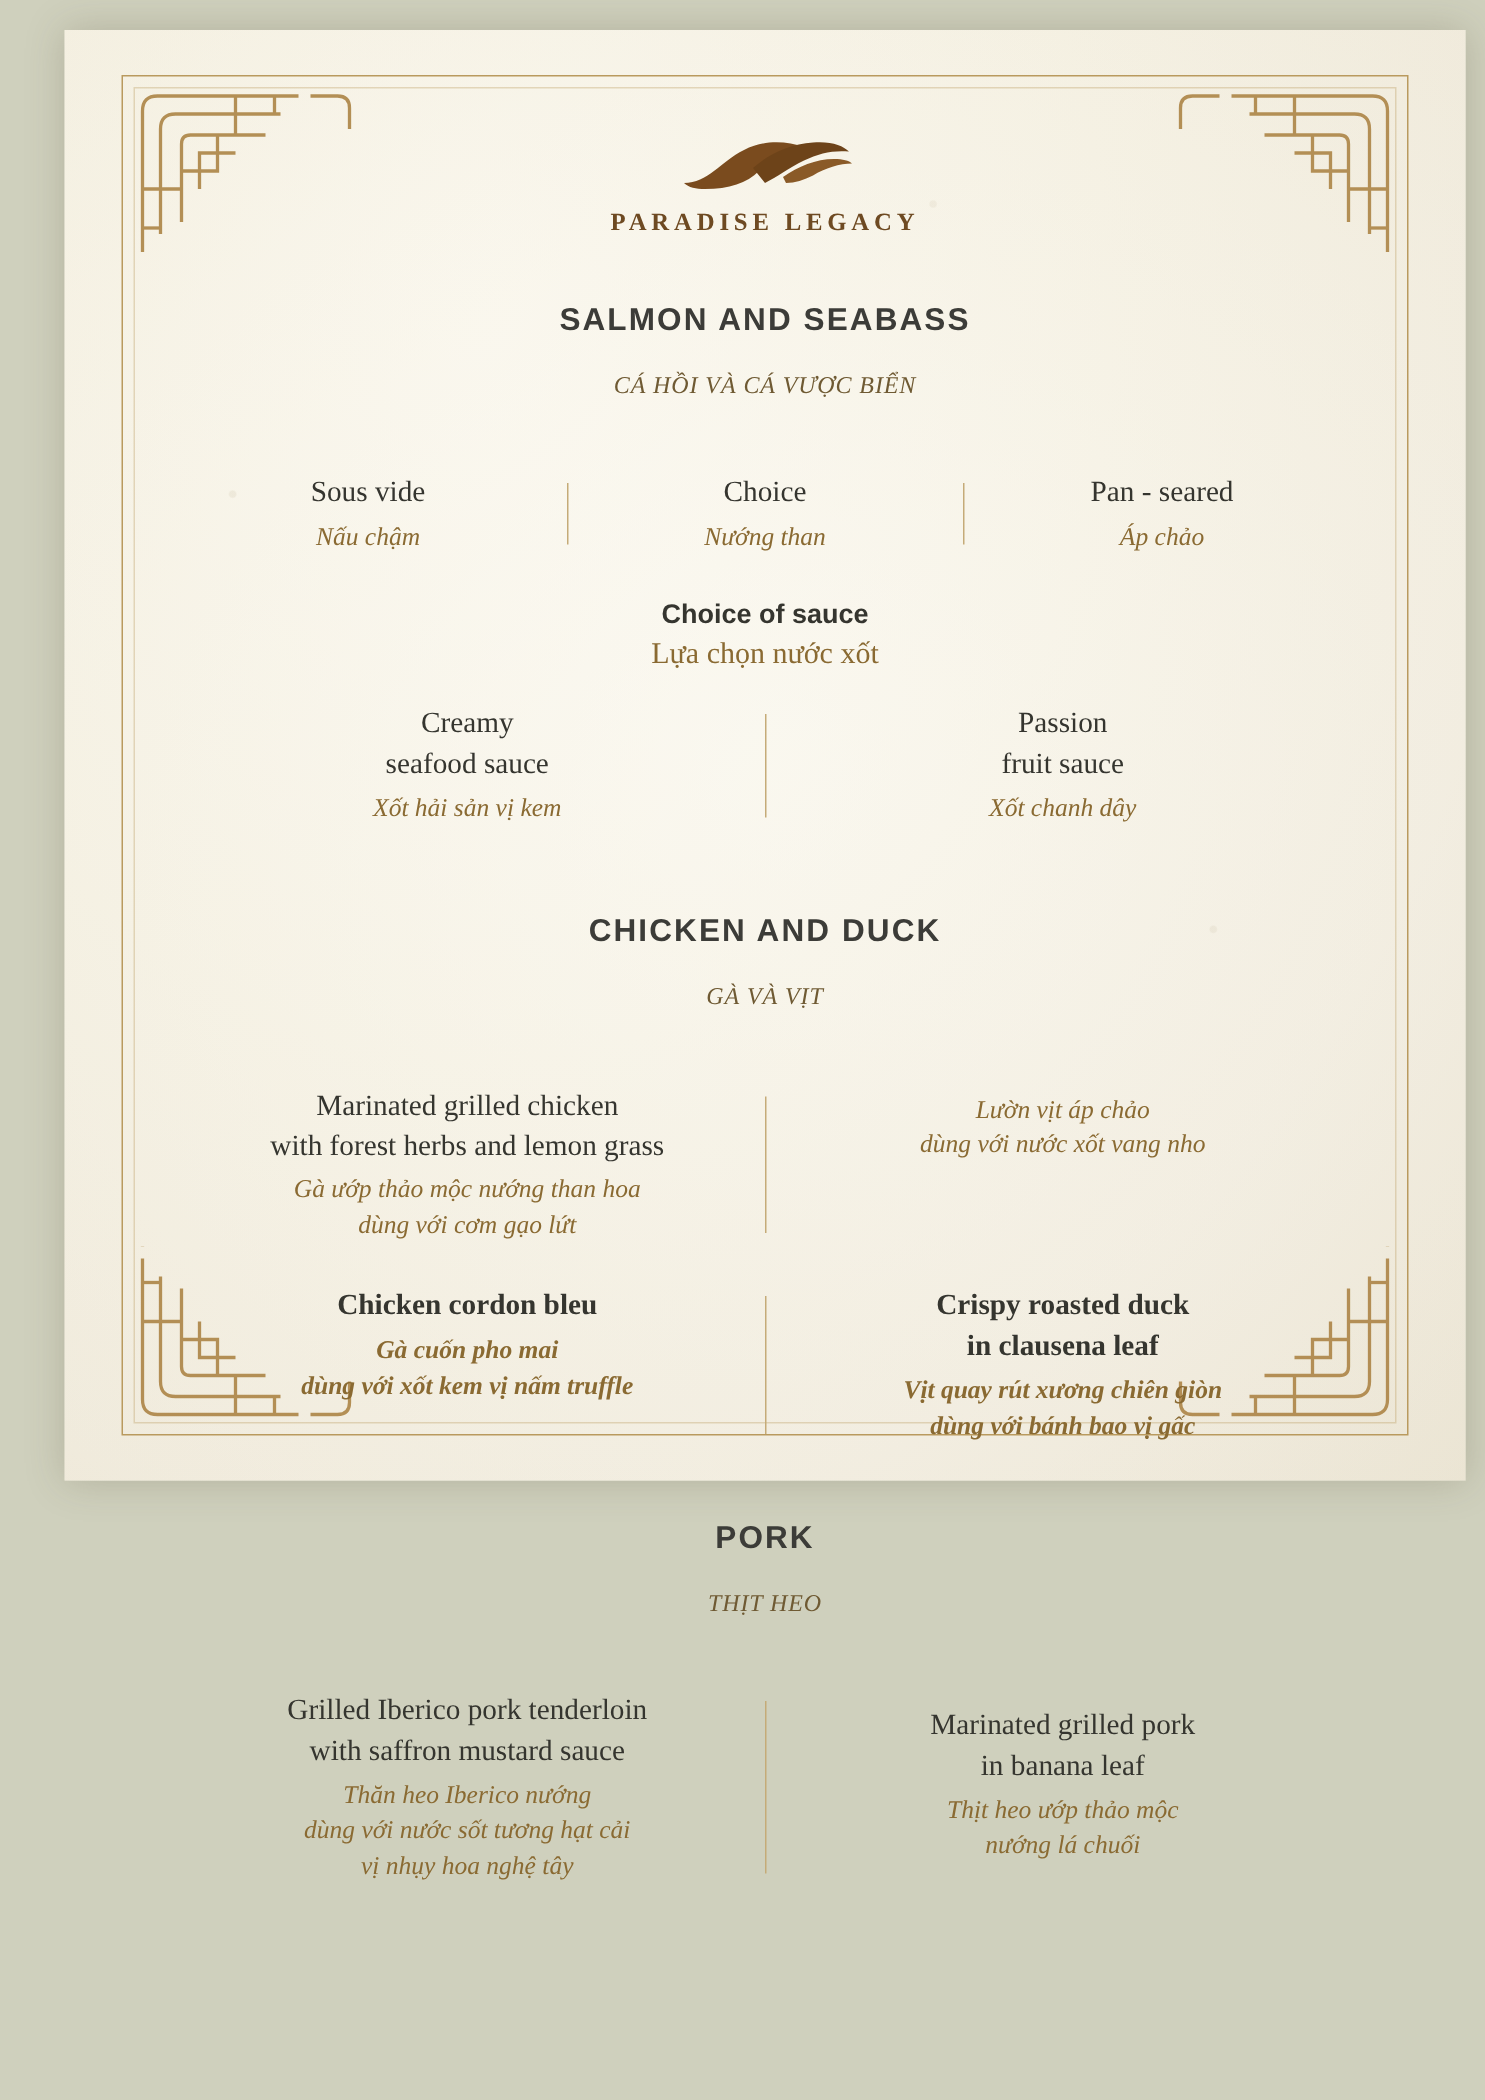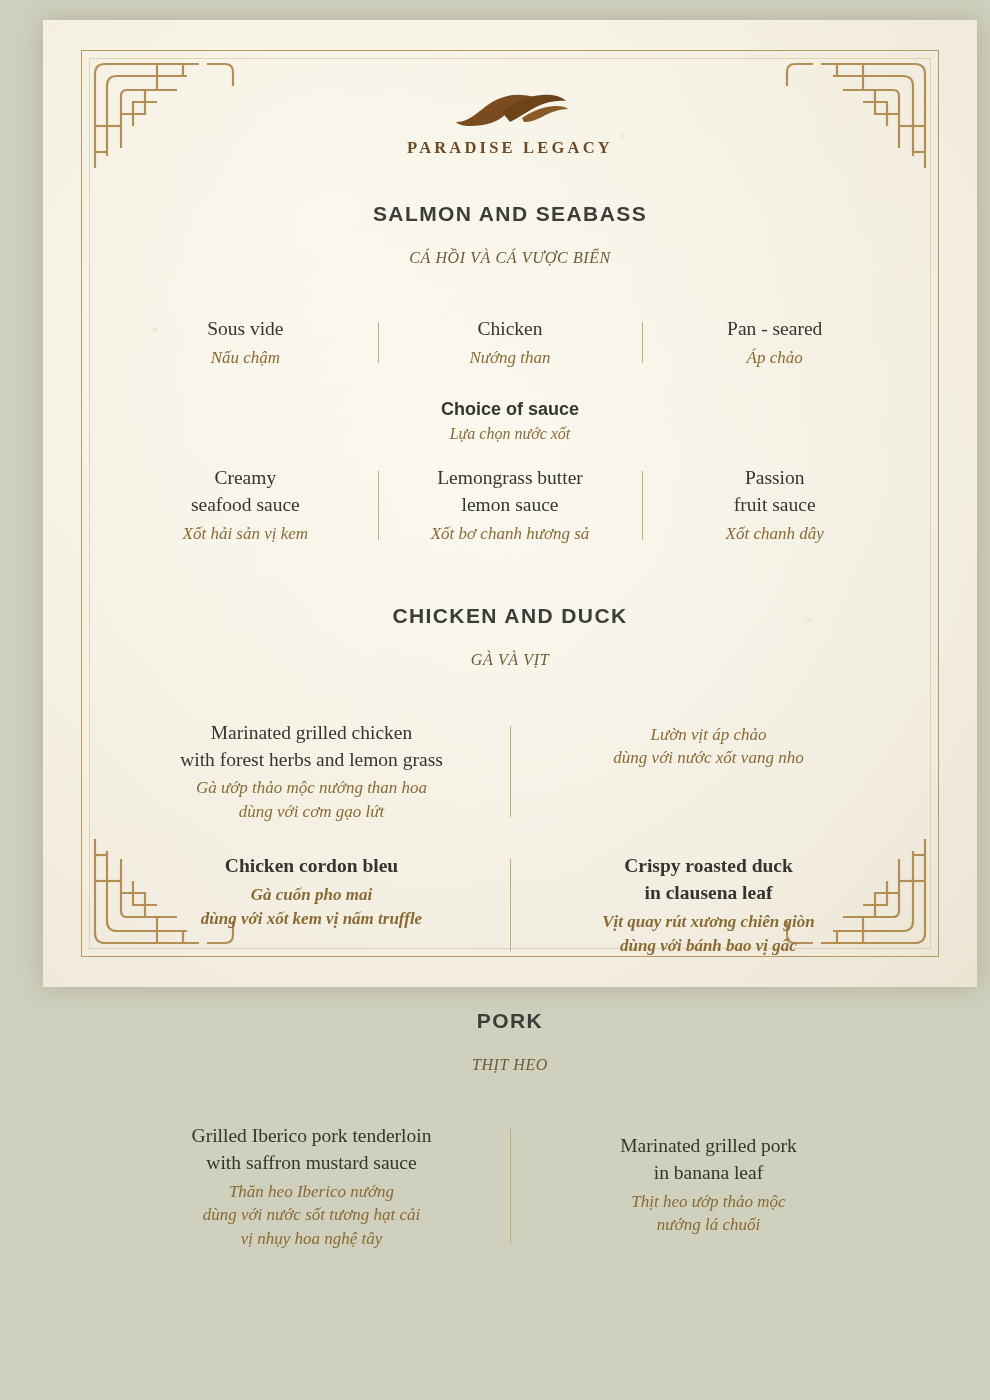--- a/index.html
+++ b/index.html
@@ -173,22 +173,21 @@
     margin-top: 30px;
   }
   .choice-en {
     font-family: "Liberation Sans", sans-serif;
     font-weight: bold;
     font-size: 18px;
     color: #35352f;
   }
   .choice-vi {
     font-family: "Liberation Serif", serif;
-    font-style: italic;
-    font-size: 16px;
+    font-size: 20px;
     color: #8a6a32;
     margin-top: 5px;
   }
   .sauce-row { margin-top: 22px; }
   .block-row { margin-top: 30px; }
 </style>
 </head>
 <body>
 
 <div class="page">
@@ -280,42 +279,38 @@
           <span class="rule"></span>
         </div>
       </div>
 
       <div class="cols three" style="margin-top:32px;">
         <div class="col">
           <div class="dish-en">Sous vide</div>
           <div class="dish-vi">Nấu chậm</div>
         </div>
         <div class="col divider-left">
-          <div class="dish-en">Chicken</div>
+          <div class="dish-en">Choice</div>
           <div class="dish-vi">Nướng than</div>
         </div>
         <div class="col divider-left">
           <div class="dish-en">Pan - seared</div>
           <div class="dish-vi">Áp chảo</div>
         </div>
       </div>
 
       <div class="choice">
         <div class="choice-en">Choice of sauce</div>
         <div class="choice-vi">Lựa chọn nước xốt</div>
       </div>
 
       <div class="cols three sauce-row">
         <div class="col">
           <div class="dish-en">Creamy<br>seafood sauce</div>
           <div class="dish-vi">Xốt hải sản vị kem</div>
-        </div>
-        <div class="col divider-left">
-          <div class="dish-en">Lemongrass butter<br>lemon sauce</div>
-          <div class="dish-vi">Xốt bơ chanh hương sả</div>
         </div>
         <div class="col divider-left">
           <div class="dish-en">Passion<br>fruit sauce</div>
           <div class="dish-vi">Xốt chanh dây</div>
         </div>
       </div>
     </div>
 
     <div class="section" style="margin-top:58px;">
       <div class="section-head">

